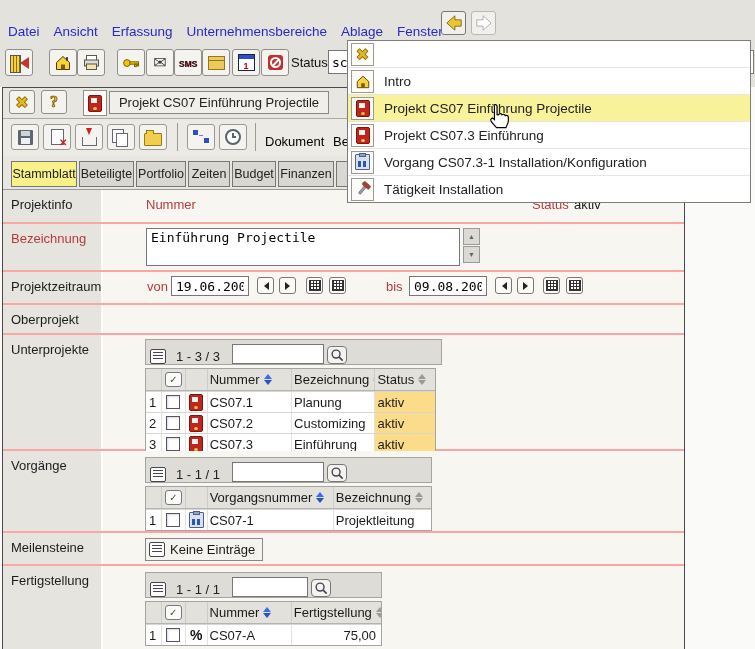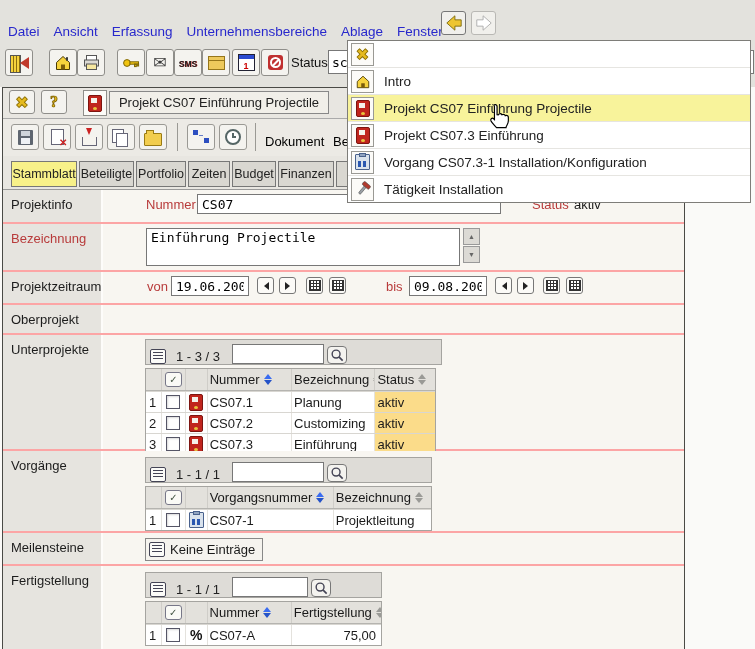--- a/index.html
+++ b/index.html
@@ -262,21 +262,20 @@
       <span class="tab" style="left:275px;width:54px">Finanzen</span>
       <span class="tab" style="left:333px;width:50px">B</span>
     </div>
 
     <div class="form">
 
       <div class="frow" style="height:32px">
         <div class="lbl">Projektinfo</div>
         <div class="cnt">
           <span class="redlbl" style="left:43px;top:7px">Nummer</span>
-          <input class="tinput" style="left: 94px; top: 4px; width: 304px;" value="CS07">
           <span class="redlbl" style="left:429px;top:7px">Status</span>
           <span style="position:absolute;left:471px;top:7px;font-size:13px">aktiv</span>
         </div>
       </div>
 
       <div class="frow" style="height:46px">
         <div class="lbl red">Bezeichnung</div>
         <div class="cnt">
           <textarea class="tinput" style="left: 43px; top: 4px; width: 314px; height: 38px; resize: none;">Einführung Projectile</textarea>
           <span class="spin" style="left:360px;top:4px">

